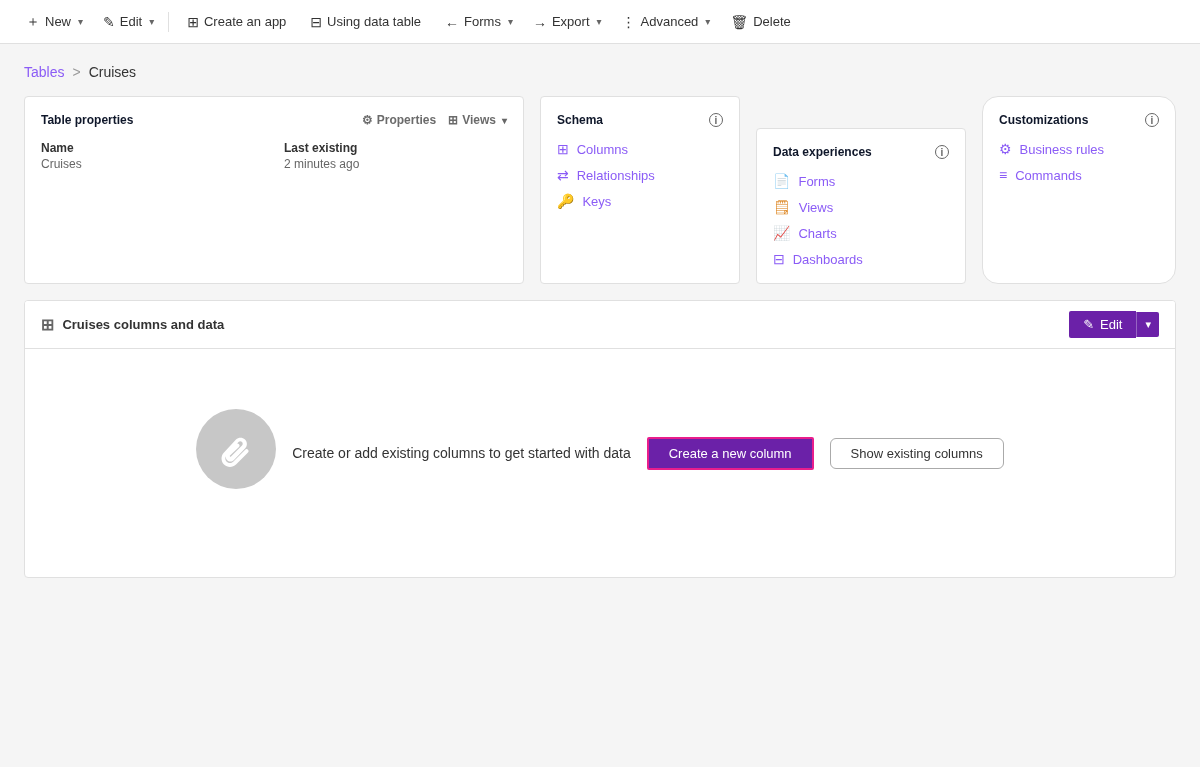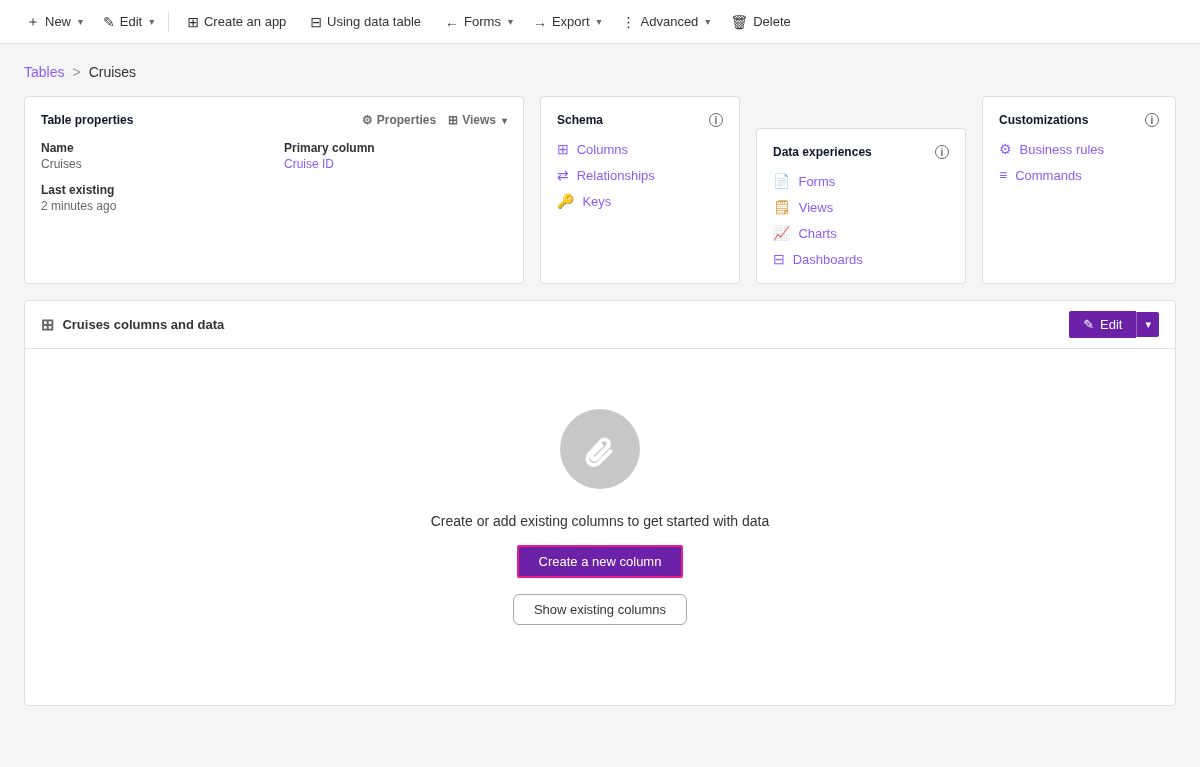--- a/index.html
+++ b/index.html
@@ -67,21 +67,21 @@
       background: #fff;
       border: 1px solid #e0e0e0;
       border-radius: 4px;
       padding: 16px;
     }
     .card-table-props {
       flex: 0 0 500px;
     }
     .card-schema { flex: 0 0 200px; }
     .card-data-exp { flex: 0 0 210px; margin-top: 32px; }
-    .card-custom { flex: 1; }
+    .card-custom { flex: 1; border-radius: 16px; }
 
     .card-header {
       display: flex;
       align-items: center;
       justify-content: space-between;
       margin-bottom: 14px;
       font-size: 13px;
       font-weight: 600;
     }
     .card-header-title { font-weight: 700; font-size: 12px; color: #0f172a; }
@@ -163,21 +163,20 @@
       border-left: 1px solid rgba(255,255,255,0.3);
       border-radius: 0 2px 2px 0;
       padding: 6px 8px;
       cursor: pointer;
       font-size: 11px;
     }
 
     
     .empty-state {
       display: flex;
-      flex-direction: column;
       align-items: center;
       justify-content: center;
       padding: 60px 20px 80px;
       gap: 16px;
     }
     .empty-icon-circle {
       width: 80px;
       height: 80px;
       border-radius: 50%;
       background: #c7c7c7;
@@ -302,24 +301,20 @@
             <span class="dropdown-arrow">▾</span>
           </span>
         </div>
       </div>
       <div class="table-props-grid">
         <div>
           <div class="prop-label">Name</div>
           <div class="prop-value">Cruises</div>
         </div>
         <div>
-          <div class="prop-label">Primary column</div>
-          <div class="prop-value-link">Cruise ID</div>
-        </div>
-        <div>
           <div class="prop-label">Last existing</div>
           <div class="prop-value">2 minutes ago</div>
         </div>
       </div>
     </div>
 
     <div class="card card-schema">
       <div class="card-header">
         <span class="card-header-title">Schema</span>
         <span class="info-icon">i</span>

